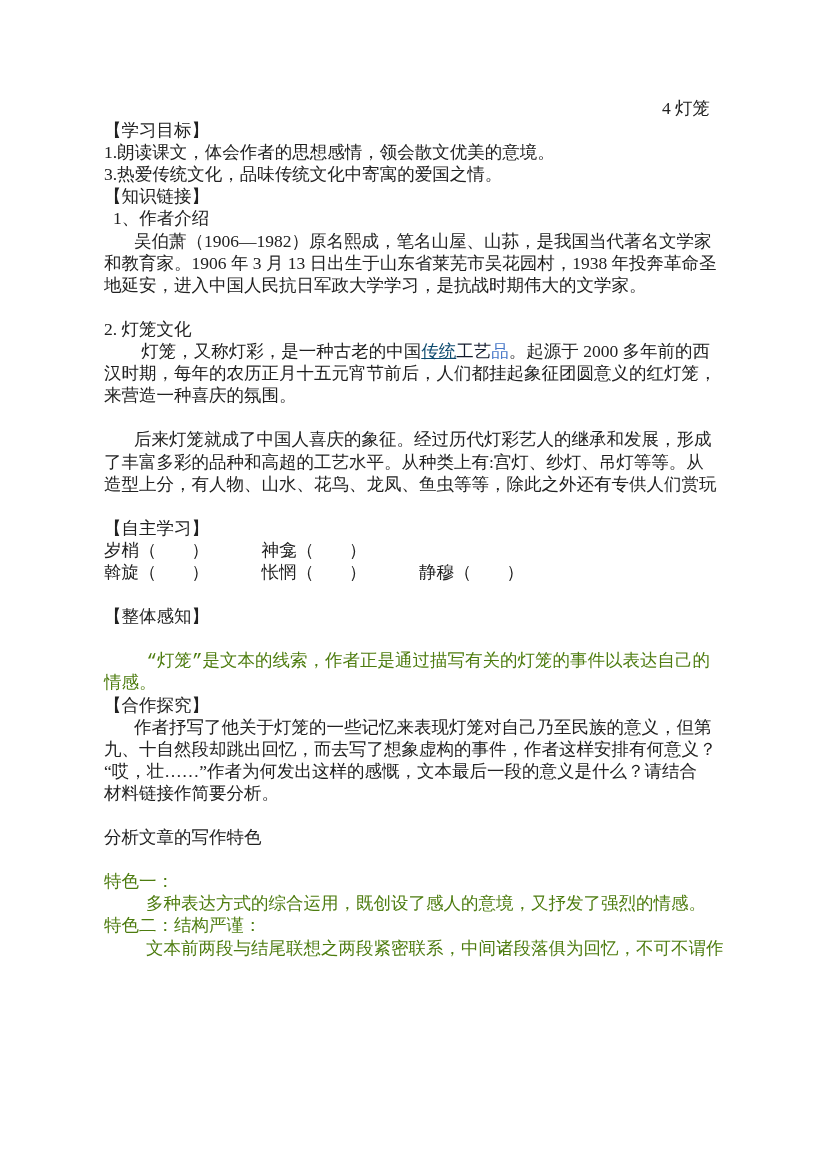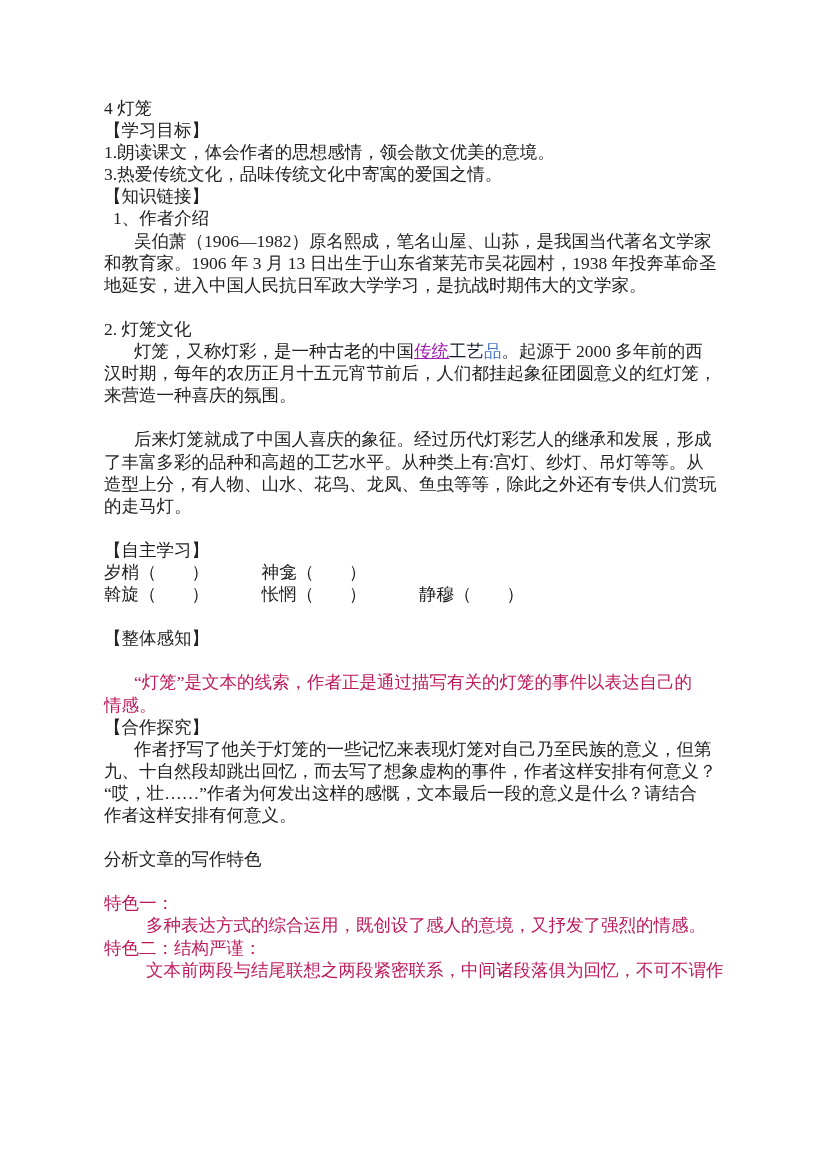--- a/index.html
+++ b/index.html
@@ -20,26 +20,26 @@
     left: 104px;
     top: 97px;
     width: 606px;
   }
   .line {
     height: 22.1px;
     line-height: 22.1px;
     font-size: 17.5px;
     white-space: pre;
   }
-  .center { text-align: left; }
-  .ind-para { padding-left: 30px; }
+  .center { text-align: right; }
+  .ind-para { padding-left: 30px; text-align: right; }
   .ind-lg   { padding-left: 42px; }
   .ind-sm   { padding-left: 9px; }
-  .blue      { color: #be185d; }
-  .green     { color: #a21caf; text-decoration: underline; }
+  .blue      { color: #4d7c0f; font-family: Liberation Mono, monospace; }
+  .green     { color: #0c4a6e; text-decoration: underline; }
   .lightblue { color: #0f172a; }
   .linkblue  { color: #4677c8; }
 </style>
 </head>
 <body>
 
 <div class="doc">
     <div class="line center"><span>4 灯笼</span></div>
     <div class="line"><span>【学习目标】</span></div>
     <div class="line"><span>1.朗读课文，体会作者的思想感情，领会散文优美的意境。</span></div>
@@ -51,35 +51,34 @@
     <div class="line"><span>地延安，进入中国人民抗日军政大学学习，是抗战时期伟大的文学家。</span></div>
     <div class="line">&nbsp;</div>
     <div class="line"><span>2. 灯笼文化</span></div>
     <div class="line ind-para"><span>灯笼，又称灯彩，是一种古老的中国</span><span class="green">传统</span><span class="lightblue">工艺</span><span class="linkblue">品</span><span>。起源于 2000 多年前的西</span></div>
     <div class="line"><span>汉时期，每年的农历正月十五元宵节前后，人们都挂起象征团圆意义的红灯笼，</span></div>
     <div class="line"><span>来营造一种喜庆的氛围。</span></div>
     <div class="line">&nbsp;</div>
     <div class="line ind-para"><span>后来灯笼就成了中国人喜庆的象征。经过历代灯彩艺人的继承和发展，形成</span></div>
     <div class="line"><span>了丰富多彩的品种和高超的工艺水平。从种类上有:宫灯、纱灯、吊灯等等。从</span></div>
     <div class="line"><span>造型上分，有人物、山水、花鸟、龙凤、鱼虫等等，除此之外还有专供人们赏玩</span></div>
-    <div class="line"><span>的走马灯。</span></div>
     <div class="line">&nbsp;</div>
     <div class="line"><span>【自主学习】</span></div>
     <div class="line"><span>岁梢（　　）　　　神龛（　　）</span></div>
     <div class="line"><span>斡旋（　　）　　　怅惘（　　）　　　静穆（　　）</span></div>
     <div class="line">&nbsp;</div>
     <div class="line"><span>【整体感知】</span></div>
     <div class="line">&nbsp;</div>
     <div class="line ind-para"><span class="blue">“灯笼”是文本的线索，作者正是通过描写有关的灯笼的事件以表达自己的</span></div>
     <div class="line"><span class="blue">情感。</span></div>
     <div class="line"><span>【合作探究】</span></div>
     <div class="line ind-para"><span>作者抒写了他关于灯笼的一些记忆来表现灯笼对自己乃至民族的意义，但第</span></div>
     <div class="line"><span>九、十自然段却跳出回忆，而去写了想象虚构的事件，作者这样安排有何意义？</span></div>
     <div class="line"><span>“哎，壮……”作者为何发出这样的感慨，文本最后一段的意义是什么？请结合</span></div>
-    <div class="line"><span>作者这样安排有何意义。</span></div>
+    <div class="line"><span>材料链接作简要分析。</span></div>
     <div class="line">&nbsp;</div>
     <div class="line"><span>分析文章的写作特色</span></div>
     <div class="line">&nbsp;</div>
     <div class="line"><span class="blue">特色一：</span></div>
     <div class="line ind-lg"><span class="blue">多种表达方式的综合运用，既创设了感人的意境，又抒发了强烈的情感。</span></div>
     <div class="line"><span class="blue">特色二：结构严谨：</span></div>
     <div class="line ind-lg"><span class="blue">文本前两段与结尾联想之两段紧密联系，中间诸段落俱为回忆，不可不谓作</span></div>
   </div>
 
 </body></html>

